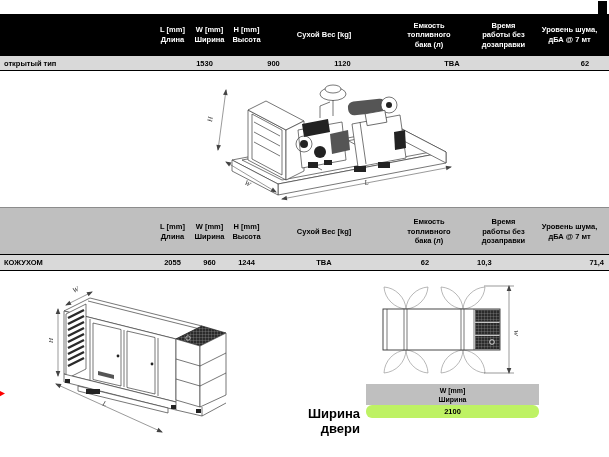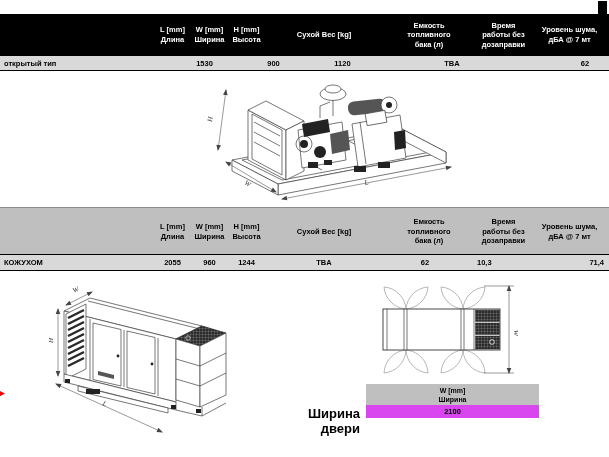--- a/index.html
+++ b/index.html
@@ -25,22 +25,22 @@
   .t2r{top:254px;height:17px;}
   .trow>div{display:flex;align-items:center;height:100%;}
   .lab{padding-left:4px;}
   .a-c{justify-content:center;}
   .a-l{padding-left:10px;}
   .a-r{justify-content:flex-end;padding-right:5px;}
   
   #doortbl{left:366px;top:384px;width:173px;}
   #doortbl .dhead{background:#bfbfbf;height:21px;display:flex;flex-direction:column;justify-content:center;
                   align-items:center;font-size:7px;font-weight:bold;line-height:9px;}
-  #doortbl .drow{background:#d946ef;height:13px;display:flex;justify-content:center;align-items:center;
-                 font-size:7.5px;font-weight:bold;}
+  #doortbl .drow{background:#bef264;height:13px;display:flex;justify-content:center;align-items:center;
+                 font-size:7.5px;font-weight:bold;border-radius:6px;}
   #doorlabel{left:278px;top:406px;width:82px;text-align:right;font-size:13px;font-weight:bold;}
   
   svg{display:block;}
   .dimtext{font-family:"Liberation Serif","DejaVu Serif",serif;font-style:italic;font-size:7px;fill:#333;}
   .ln{stroke:#3c3c3c;stroke-width:0.7;fill:none;}
   .lnf{stroke:#3c3c3c;stroke-width:0.7;fill:#fff;}
   .dim{stroke:#555;stroke-width:0.6;fill:none;}
   .dk{fill:#222;stroke:none;}
   .md{fill:#555;stroke:none;}
   .fan{stroke:#9a9a9a;stroke-width:0.7;fill:none;}

